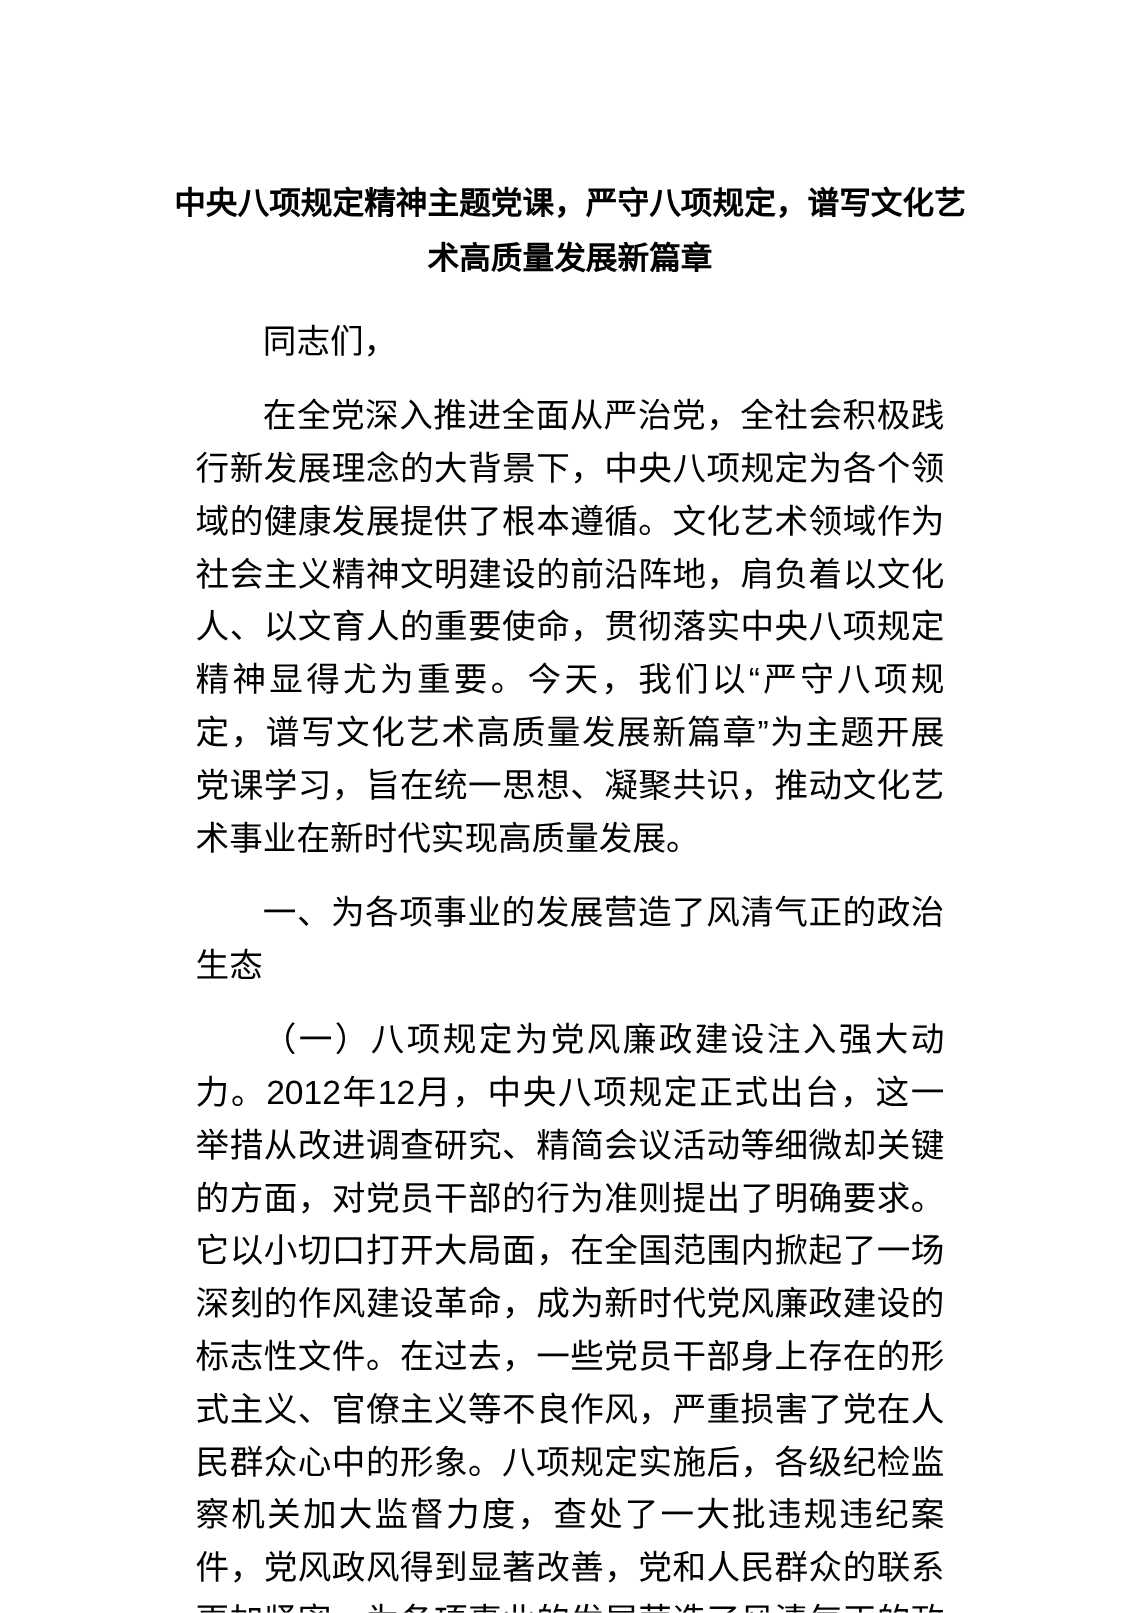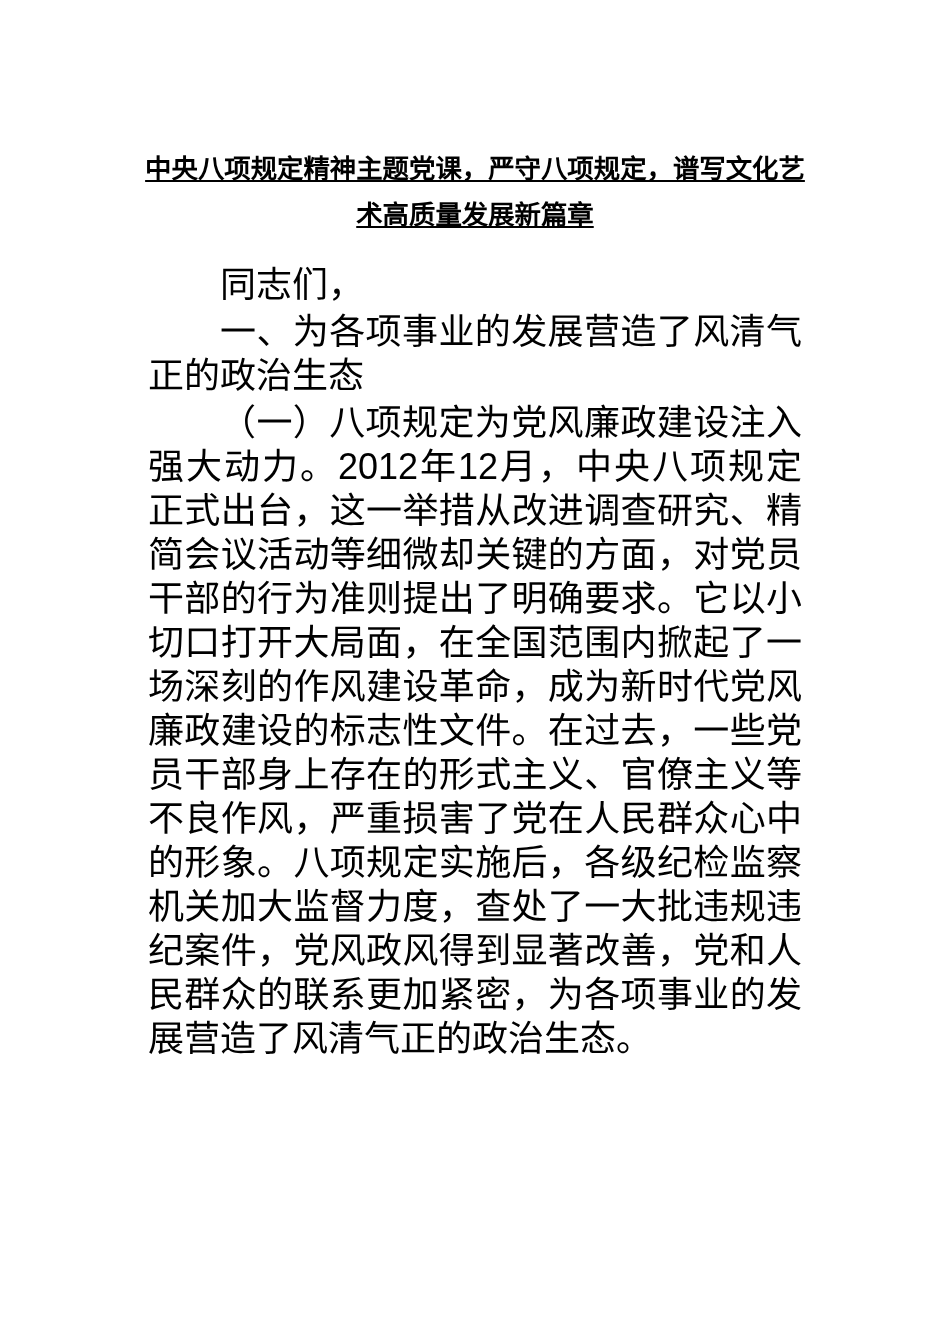--- a/index.html
+++ b/index.html
@@ -22,46 +22,46 @@
     width: 660px;
   }
   .doc-title {
     font-size: 26.4px;
     font-weight: 700;
     line-height: 46px;
     text-align: center;
     color: #000000;
     margin: 0 0 25px 0;
     letter-spacing: 0;
-    text-decoration: underline;
   }
   .para {
-    font-size: 36px;
+    font-size: 28px;
     font-weight: 400;
     line-height: 44px;
     text-align: justify;
     text-indent: 2em;
-    margin: 3px;
+    margin: 18px;
     color: #000000;
     word-break: normal;
     overflow-wrap: break-word;
   }
   .para.heading {
     font-weight: 400;
   }
 </style>
 </head>
 <body>
 
 <div class="page">
   <div class="content">
 
     <h1 class="doc-title">中央八项规定精神主题党课，严守八项规定，谱写文化艺术高质量发展新篇章</h1>
 
     <p class="para">同志们，</p>
 
+    <p class="para">在全党深入推进全面从严治党，全社会积极践行新发展理念的大背景下，中央八项规定为各个领域的健康发展提供了根本遵循。文化艺术领域作为社会主义精神文明建设的前沿阵地，肩负着以文化人、以文育人的重要使命，贯彻落实中央八项规定精神显得尤为重要。今天，我们以“严守八项规定，谱写文化艺术高质量发展新篇章”为主题开展党课学习，旨在统一思想、凝聚共识，推动文化艺术事业在新时代实现高质量发展。</p>
 
     <p class="para heading">一、为各项事业的发展营造了风清气正的政治生态</p>
 
     <p class="para">（一）八项规定为党风廉政建设注入强大动力。2012年12月，中央八项规定正式出台，这一举措从改进调查研究、精简会议活动等细微却关键的方面，对党员干部的行为准则提出了明确要求。它以小切口打开大局面，在全国范围内掀起了一场深刻的作风建设革命，成为新时代党风廉政建设的标志性文件。在过去，一些党员干部身上存在的形式主义、官僚主义等不良作风，严重损害了党在人民群众心中的形象。八项规定实施后，各级纪检监察机关加大监督力度，查处了一大批违规违纪案件，党风政风得到显著改善，党和人民群众的联系更加紧密，为各项事业的发展营造了风清气正的政治生态。</p>
 
   </div>
 </div>
 
 </body></html>

